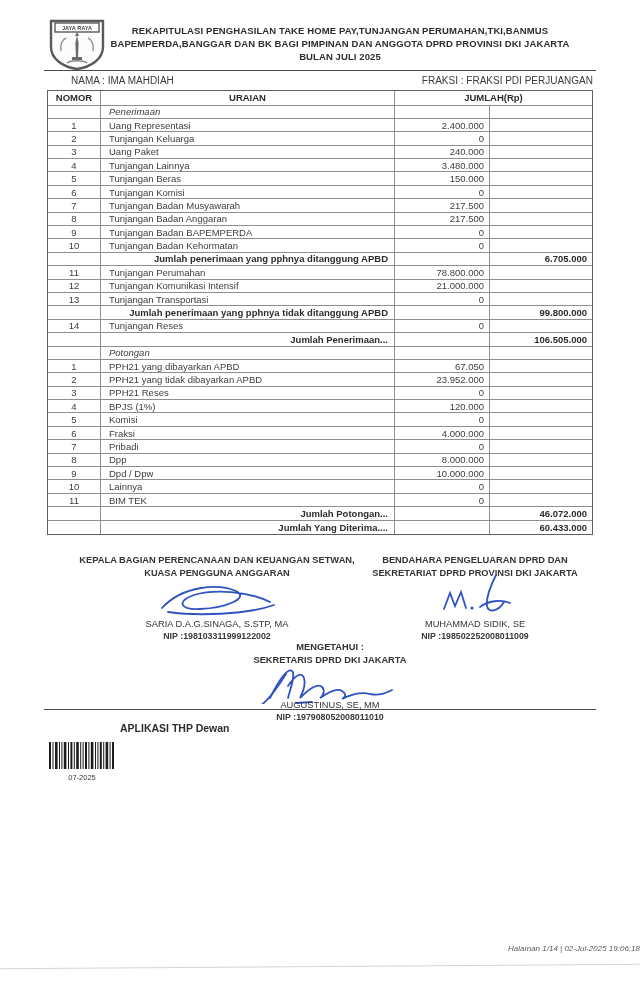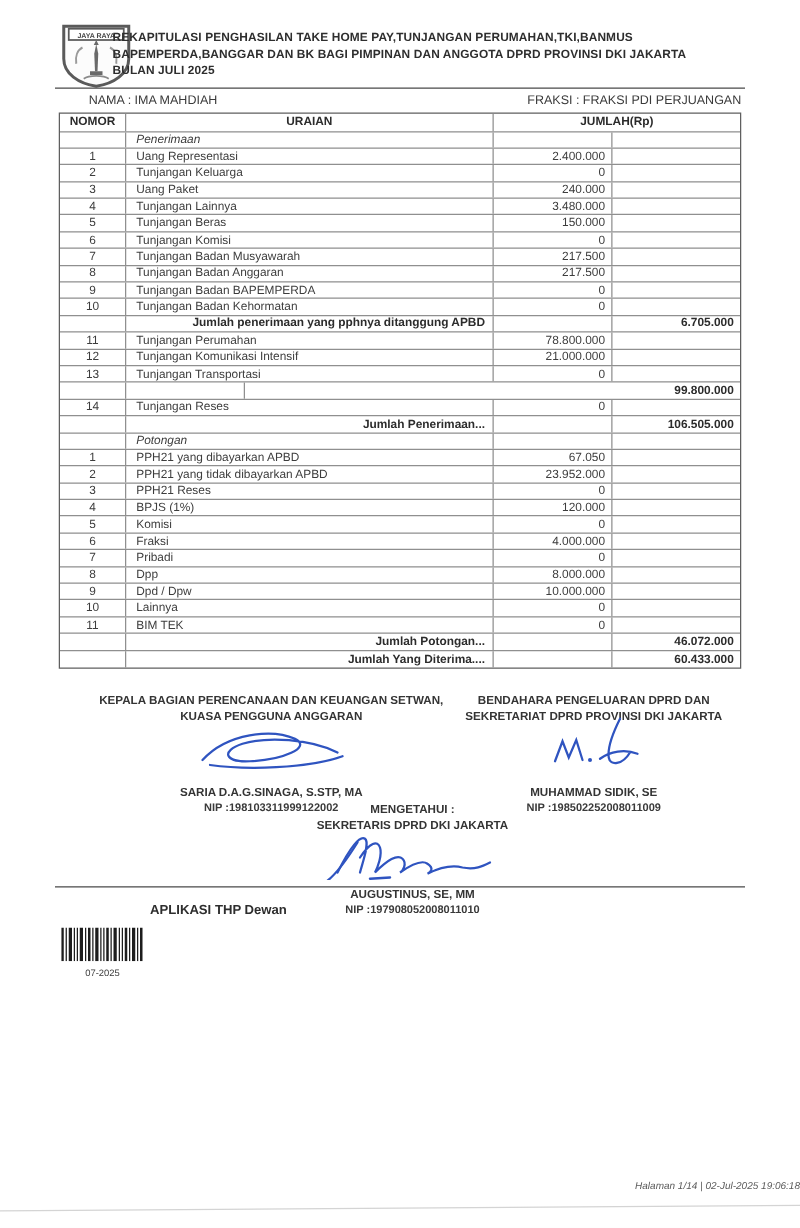--- a/index.html
+++ b/index.html
@@ -3,42 +3,42 @@
 <meta charset="utf-8">
 <style>
   * { margin:0; padding:0; box-sizing:border-box; }
   html,body { background:#fdfdfd; }
   .page {
     position:relative; width:640px; height:982px; background:#ffffff;
     font-family:"Liberation Sans", sans-serif; color:#3d3d3d; overflow:hidden;
   }
   
   .logo { position:absolute; left:47px; top:13px; width:60px; height:58px; }
-  .title-block { position:absolute; left:90px; right:50px; top:24px; text-align:left; }
+  .title-block { position:absolute; left:90px; right:50px; top:24px; text-align:center; }
   .title-line { font-size:9.5px; font-weight:bold; color:#2e2e2e; line-height:13px; letter-spacing:.1px; }
   .top-rule { position:absolute; left:44px; right:44px; top:70px; height:0; border-top:1.6px solid #4a4a4a; }
   .name-row { position:absolute; left:47px; right:47px; top:75px; display:flex; justify-content:space-between; font-size:10px; color:#3a3a3a;padding-left:24px; }
   
   .table { position:absolute; left:47px; top:90px; width:546px; border:1.3px solid #5f5f5f; background:#fff; }
   .trow { display:flex; height:13.4px; border-bottom:1px solid #8f8f8f; align-items:center; font-size:9.5px; }
   .trow:last-child { border-bottom:none; }
   .trow.head { height:14.5px; font-weight:bold; color:#2c2c2c; }
   .cell { height:100%; display:flex; align-items:center; overflow:hidden; white-space:nowrap; }
   .c-no  { width:53px; border-right:1px solid #8f8f8f; justify-content:center; }
   .c-ur  { width:294px; border-right:1px solid #8f8f8f; padding-left:8px; }
   .c-val { width:95px; border-right:1px solid #8f8f8f; justify-content:flex-end; padding-right:5px; }
   .c-tot { flex:1; justify-content:flex-end; padding-right:5px; }
   .c-jum { flex:1; justify-content:center; }
   .c-ur.sec { font-style:italic; }
   .c-ur.sub { justify-content:flex-end; padding-right:6px; font-weight:bold; color:#2c2c2c; }
   .bold { font-weight:bold; color:#2c2c2c; }
   
   .sig { position:absolute; text-align:center; }
   .sig .role { font-size:9.3px; font-weight:bold; color:#343434; line-height:12.5px; }
-  .sig .sname { font-size:9.3px; font-weight:bold; color:#343434; margin-top:12px; }
+  .sig .sname { font-size:9.3px; font-weight:normal; color:#343434; margin-top:2px; }
   .sig .nip { font-size:8.8px; font-weight:bold; color:#3a3a3a; margin-top:2px; }
   .sig-left { left:47px; top:554px; width:340px; }
   .sig-right { left:355px; top:554px; width:240px; }
   .sig-mid { left:200px; top:641px; width:260px; }
   .stroke { display:block; margin:0 auto; }
   .sig-left .stroke { margin-top:2px; margin-bottom:0; }
   .sig-right .stroke { margin-top:-6px; }
   .sig-mid .stroke { margin-top:-2px; margin-bottom:-6px; }
   
   .bottom-rule { position:absolute; left:44px; right:44px; top:709px; border-top:1.6px solid #4a4a4a; }
@@ -169,20 +169,21 @@
           <div class="cell c-tot"></div>
         </div>
         <div class="trow item">
           <div class="cell c-no">13</div>
           <div class="cell c-ur">Tunjangan Transportasi</div>
           <div class="cell c-val">0</div>
           <div class="cell c-tot"></div>
         </div>
         <div class="trow subtotal">
           <div class="cell c-no"></div>
+          <div class="cell c-ur sub">Jumlah penerimaan yang pphnya tidak ditanggung APBD</div>
           <div class="cell c-val"></div>
           <div class="cell c-tot bold">99.800.000</div>
         </div>
         <div class="trow item">
           <div class="cell c-no">14</div>
           <div class="cell c-ur">Tunjangan Reses</div>
           <div class="cell c-val">0</div>
           <div class="cell c-tot"></div>
         </div>
         <div class="trow subtotal">

